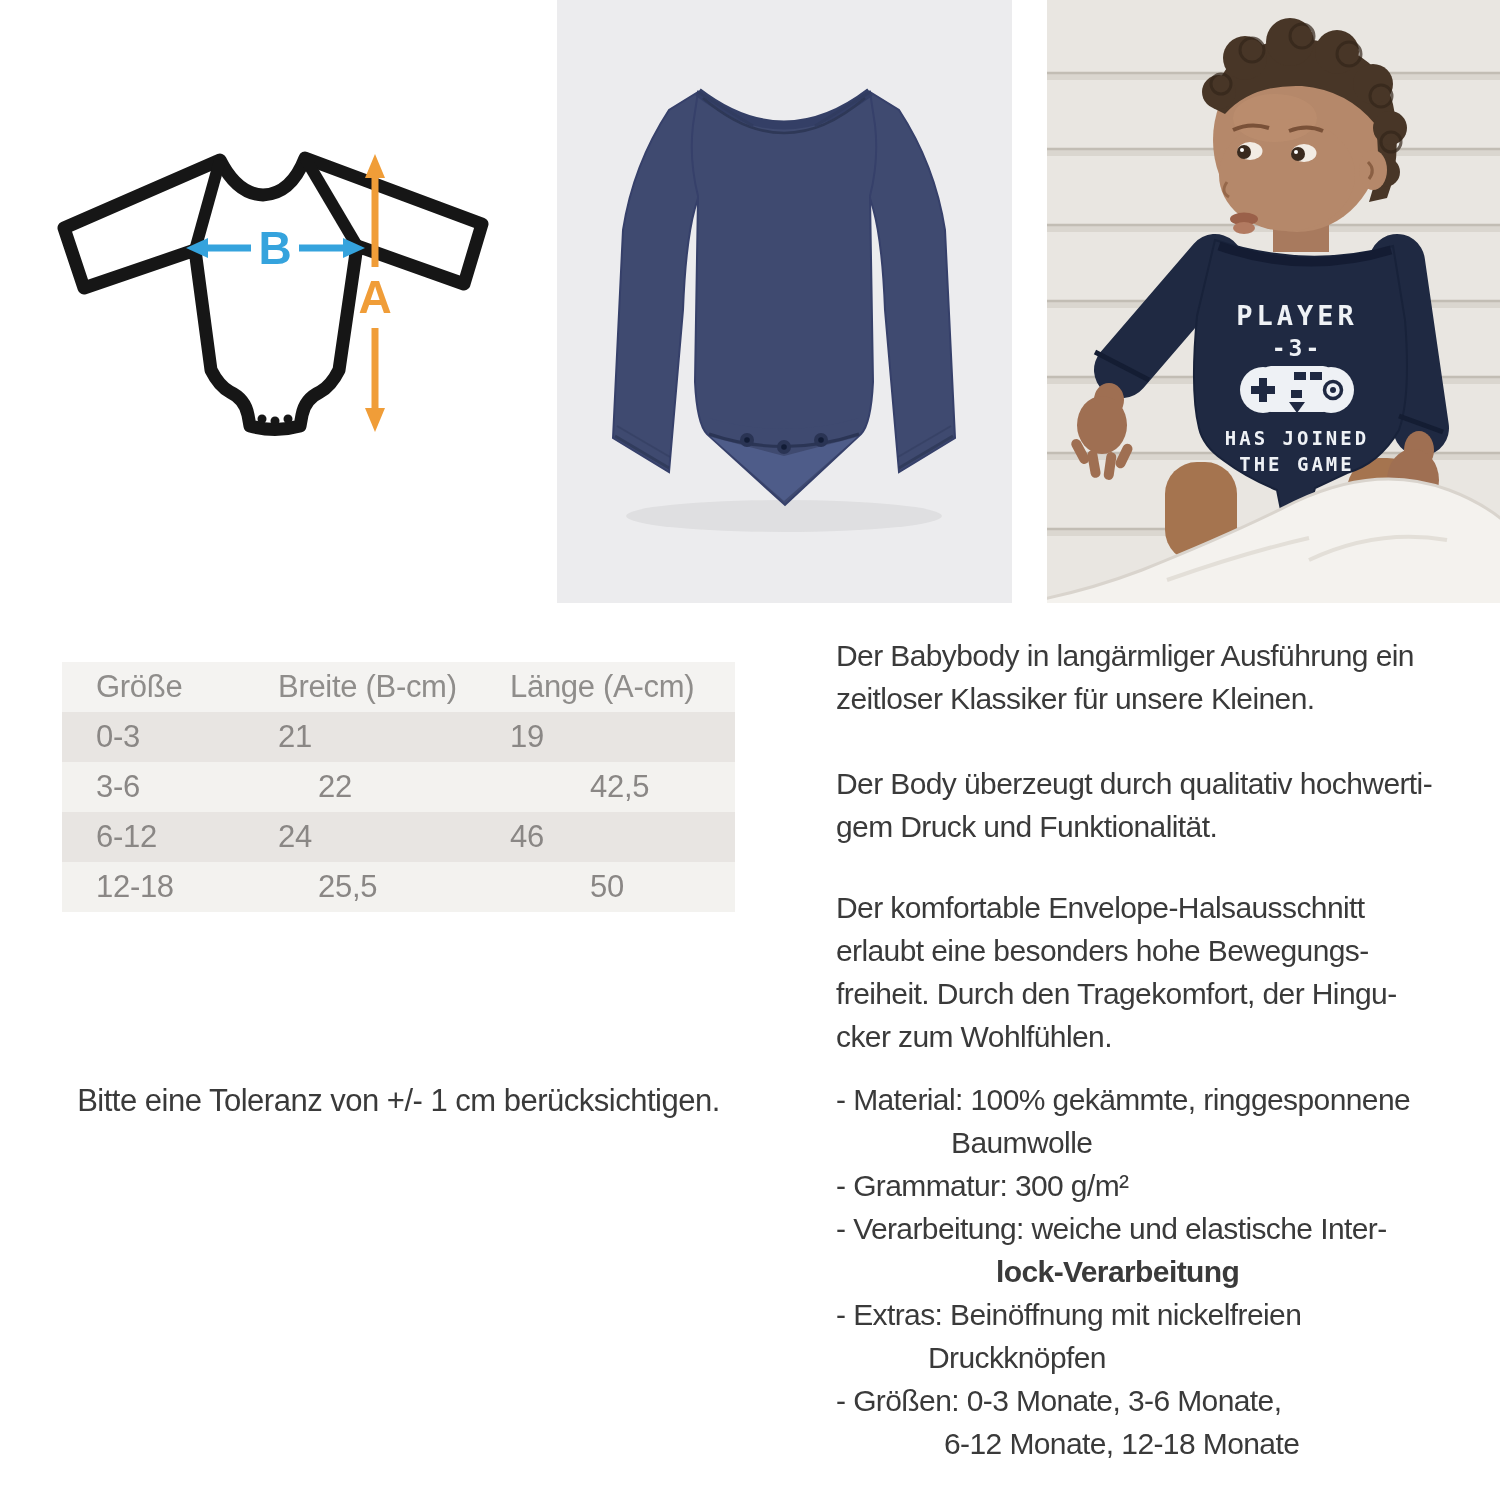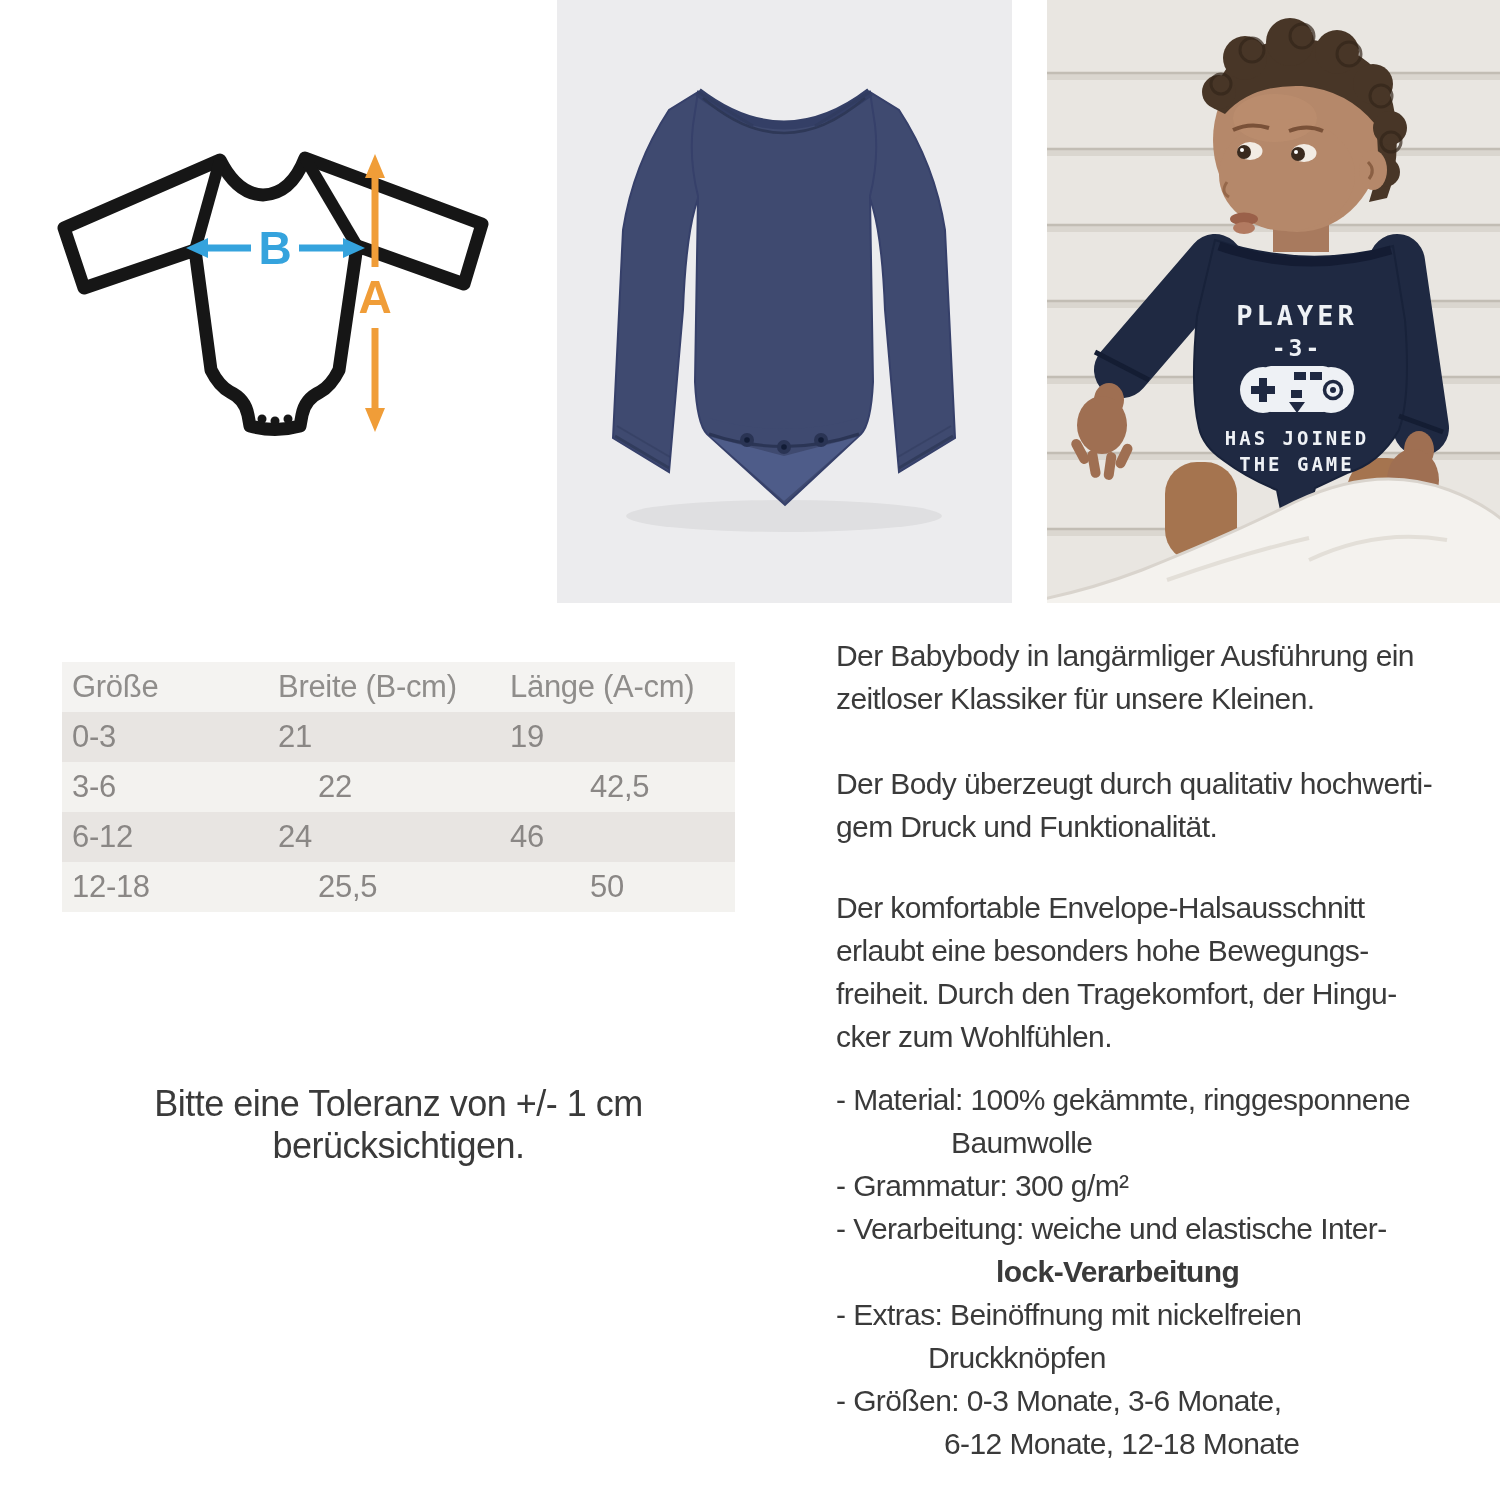--- a/index.html
+++ b/index.html
@@ -11,26 +11,26 @@
   .photo-panel{left:1047px;width:453px;background:#e9e6e1;}
   .diagram-svg{position:absolute;left:48px;top:132px;}
 
   
   .size-table{position:absolute;left:62px;top:662px;width:673px;font-size:31px;
               letter-spacing:-0.3px;color:#8a8785;}
   .trow{display:flex;height:50px;line-height:50px;}
   .thead{background:#f4f3f1;color:#8f8d8b;}
   .r-dark{background:#e8e5e2;justify-content:space-between;}
   .r-light{background:#f3f2ef;gap:40px;}
-  .c1{width:216px;padding-left:10px;box-sizing:border-box;}
+  .c1{width:216px;padding-left:34px;box-sizing:border-box;}
   .c2{width:232px;}
   .c3{flex:1;}
 
   .tolerance{position:absolute;left:62px;top:1083px;width:673px;text-align:center;
-             font-size:36px;letter-spacing:-0.5px;color:#3a3a3a;}
+             font-size:31px;letter-spacing:-0.5px;color:#3a3a3a;}
 
   
   .details{position:absolute;left:836px;top:634px;width:700px;font-size:30px;
            letter-spacing:-0.6px;color:#3a3a3a;line-height:43px;}
   .para{margin:0;}
   .para.p1{margin-bottom:42px;}
   .para.p2{margin-bottom:38px;}
   .para.p3{margin-bottom:20px;}
   .line{white-space:nowrap;}
   .ind-a{padding-left:115px;}

